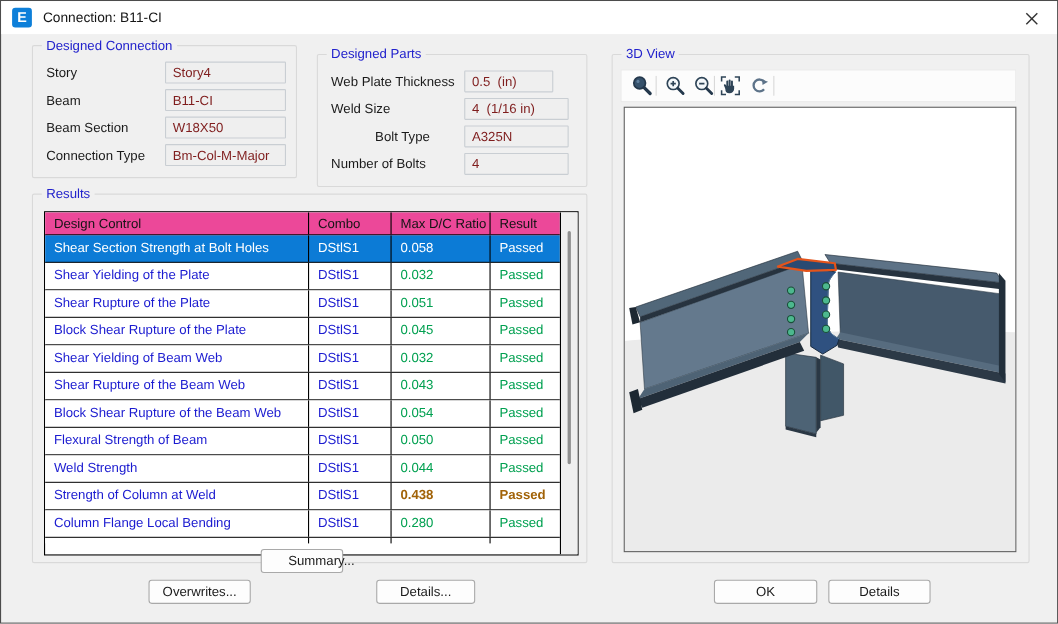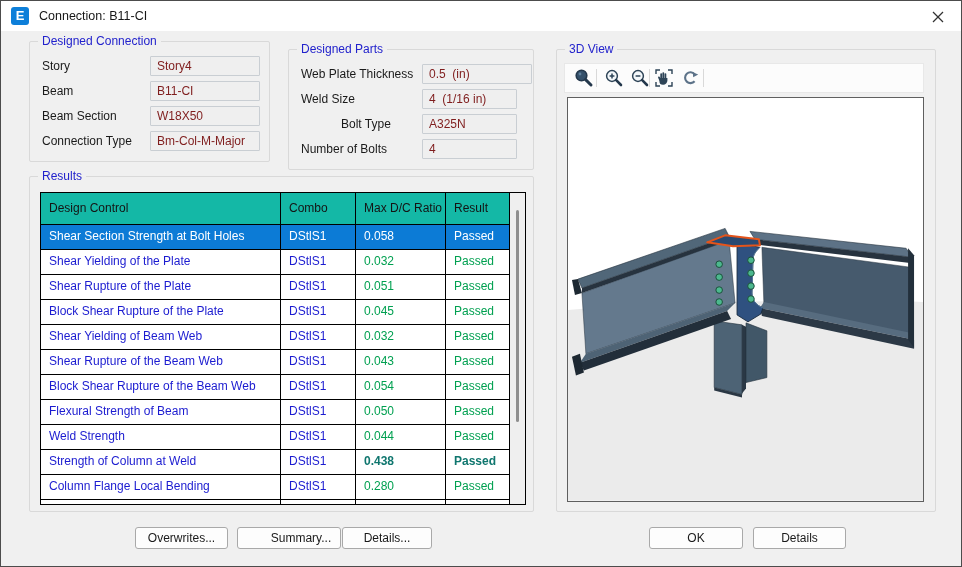--- a/index.html
+++ b/index.html
@@ -15,35 +15,35 @@
   .gb{position:absolute;border:1px solid #d9d9d9;border-radius:2px;}
   .gb-legend{position:absolute;top:-8px;left:8px;background:#f0f0f0;padding:0 4px;color:#2222cc;font-size:12px;}
   
   .flabel{position:absolute;left:12px;height:20px;line-height:20px;color:#1a1a1a;}
   .tb{position:absolute;height:20px;line-height:18px;box-sizing:border-box;background:#efefef;
       border:1px solid #c9ced3;border-radius:1px;color:#7f1d1d;padding-left:6px;white-space:pre;}
   
   .rtable{position:absolute;left:10px;top:15px;width:486px;height:313px;box-sizing:border-box;
           border:1px solid #000;background:#fff;overflow:hidden;display:flex;}
   .tgrid{width:468px;flex:0 0 468px;}
-  .thead{display:flex;height:32px;background:#14b8a6;border-bottom:1px solid #000;box-sizing:border-box;}
+  .thead{display:flex;height:21px;background:#ec4899;border-bottom:1px solid #000;box-sizing:border-box;}
   .hc{display:flex;align-items:center;box-sizing:border-box;padding-left:8px;line-height:13px;color:#141414;}
   .hc1{width:240px;border-right:1px solid #000;}
   .hc2{width:75px;border-right:1px solid #000;}
   .hc3{width:90px;border-right:1px solid #000;}
   .hc4{width:63px;}
   .trow{display:flex;height:25px;box-sizing:border-box;border-bottom:1px solid #000;background:#fff;}
   .cc,.cb,.cr,.cs{box-sizing:border-box;padding-left:8px;line-height:23px;overflow:hidden;white-space:nowrap;}
   .cc{width:240px;border-right:1px solid #000;color:#1b1bd0;}
   .cb{width:75px;border-right:1px solid #000;color:#1b1bd0;}
   .cr{width:90px;border-right:1px solid #000;color:#00a050;}
   .cs{width:63px;color:#00a050;}
   .trow.sel{background:#0c7bd6;}
   .trow.sel .cc,.trow.sel .cb,.trow.sel .cr,.trow.sel .cs{color:#ffffff;}
-  .trow.bold .cr,.trow.bold .cs{color:#0f766e;font-weight:bold;}
+  .trow.bold .cr,.trow.bold .cs{color:#a16207;font-weight:bold;}
   .trow.partial{height:5px;border-bottom:none;}
   .tscroll{flex:0 0 16px;border-left:1px solid #000;background:#efefef;position:relative;}
   .sthumb{position:absolute;left:6px;top:17px;width:3px;height:212px;background:#8f8f8f;border-radius:2px;}
   
   .toolbar{position:absolute;left:7px;top:13px;width:360px;height:30px;background:#fcfcfc;
            border:1px solid #e8e8e8;box-sizing:border-box;}
   .tool{position:absolute;top:3px;width:22px;height:22px;}
   .tsep{position:absolute;top:5px;width:1px;height:18px;background:#d9d9d9;}
   .viewport{position:absolute;left:10px;top:47px;width:357px;height:405px;box-sizing:border-box;
             border:1px solid #5f5f5f;background:#ffffff;overflow:hidden;}
@@ -75,21 +75,21 @@
     <div class="tb" style="left:120px;top:39px;width:110px;">B11-CI</div>
     <div class="flabel" style="top:64px;">Beam Section</div>
     <div class="tb" style="left:120px;top:64px;width:110px;">W18X50</div>
     <div class="flabel" style="top:89px;">Connection Type</div>
     <div class="tb" style="left:120px;top:89px;width:110px;">Bm-Col-M-Major</div>
   </div>
 
   <div class="gb" style="left:287px;top:48px;width:244px;height:119px;">
     <span class="gb-legend">Designed Parts</span>
     <div class="flabel" style="top:14px;">Web Plate Thickness</div>
-    <div class="tb" style="left:133px;top:14px;width:110px;">0.5  (in)</div>
+    <div class="tb" style="left:133px;top:14px;width:81px;">0.5  (in)</div>
     <div class="flabel" style="top:39px;">Weld Size</div>
     <div class="tb" style="left:133px;top:39px;width:95px;">4  (1/16 in)</div>
     <div class="flabel" style="top:64px;margin-left:40px;">Bolt Type</div>
     <div class="tb" style="left:133px;top:64px;width:95px;">A325N</div>
     <div class="flabel" style="top:89px;">Number of Bolts</div>
     <div class="tb" style="left:133px;top:89px;width:95px;">4</div>
   </div>
 
   <div class="gb" style="left:28px;top:175px;width:503px;height:334px;">
     <span class="gb-legend">Results</span>
@@ -274,18 +274,18 @@
           <circle cx="152" cy="193" r="3.3"></circle>
             <circle cx="152" cy="205" r="3.3"></circle>
         </g>
 
         <polygon points="140,145 158,138 192,142 193,148 166,149" fill="#2a4a72" stroke="#e4541b" stroke-width="2" stroke-linejoin="round"></polygon>
       </svg>
     </div>
   </div>
 
   <div class="btn" style="left:134px;top:526px;width:93px;">Overwrites...</div>
-  <div class="btn" style="left:236px;top:526px;width:104px;padding-left:24px;">Summary...</div>
+  <div class="btn" style="left:236px;top:498px;width:75px;padding-left:24px;">Summary...</div>
   <div class="btn" style="left:341px;top:526px;width:90px;">Details...</div>
   <div class="btn" style="left:648px;top:526px;width:94px;">OK</div>
   <div class="btn" style="left:752px;top:526px;width:93px;">Details</div>
 
 </div>
 
 </body></html>

